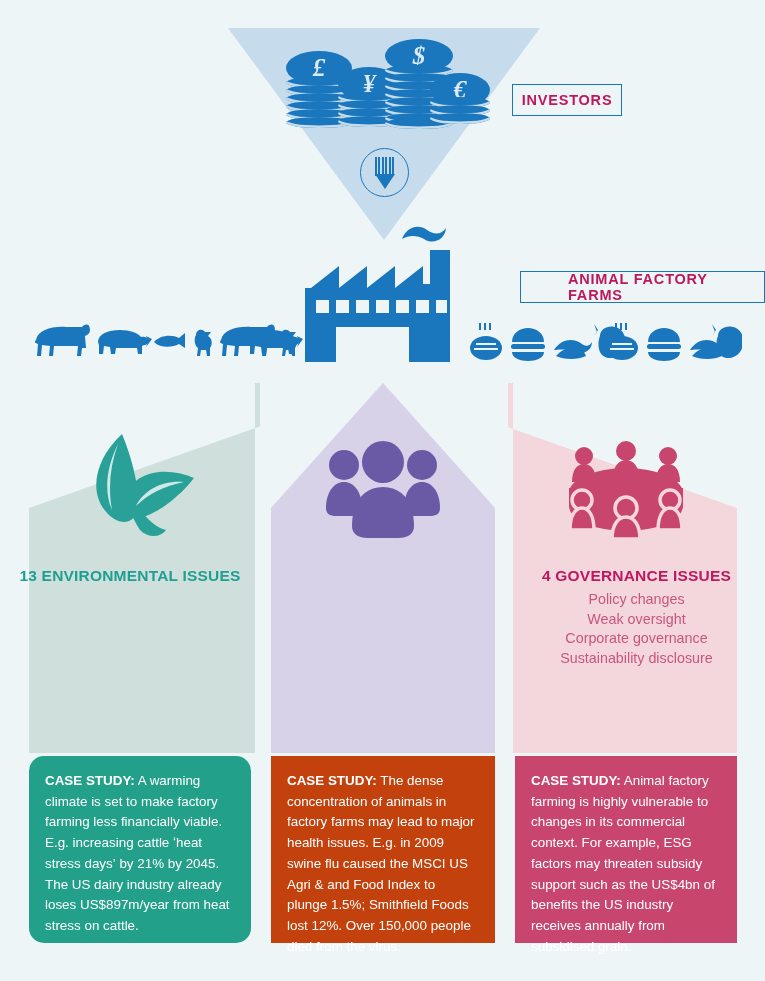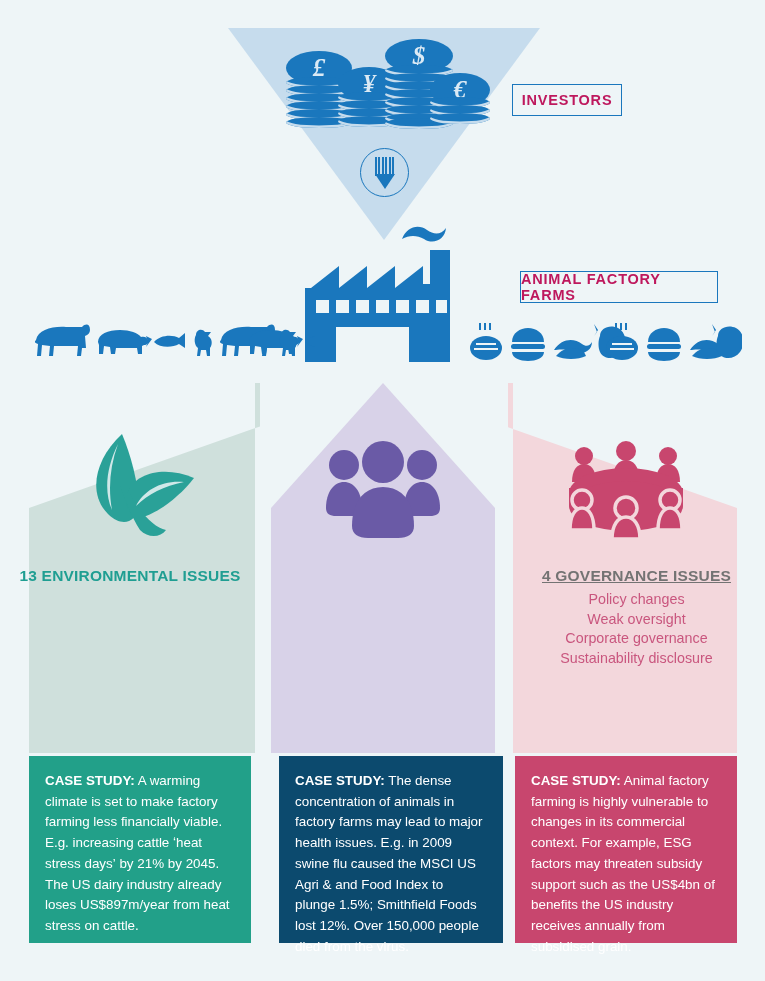--- a/index.html
+++ b/index.html
@@ -98,21 +98,21 @@
     color: #be185d;
     font-weight: bold;
     font-size: 14.5px;
     letter-spacing: 0.8px;
     display: flex;
     align-items: center;
     justify-content: center;
     background: #eef5f7;
   }
   #investors-label { left: 512px; top: 84px; width: 108px; height: 30px; }
-  #factory-label  { left: 520px; top: 271px; width: 196px; height: 30px; font-size: 14.5px; }
+  #factory-label  { left: 520px; top: 271px; width: 196px; height: 30px; font-size: 14.5px; padding-left: 47px; }
 
   
   .factory { position: absolute; left: 305px; top: 222px; width: 175px; height: 140px; }
 
   .animals { position: absolute; left: 24px; top: 318px; width: 270px; height: 48px; }
   .foods   { position: absolute; left: 470px; top: 322px; width: 272px; height: 44px; }
 
   
   .band { position: absolute; }
   #band-env  { left: 0;   top: 383px; width: 260px; height: 370px; }
@@ -137,34 +137,34 @@
   }
   .col-list {
     font-size: 14.3px;
     line-height: 19.5px;
   }
   #env-text { top: 180px; color: #2aa198; }
   #env-text .col-title { color: #1f9e92; }
   #soc-text { top: 180px; color: #6f63ad; }
   #soc-text .col-title { color: #5d50a0; }
   #gov-text { top: 180px; color: #c9567e; }
-  #gov-text .col-title { color: #737373; text-decoration: underline; }
+  #gov-text .col-title { color: #be185d; }
 
   
   .case {
     position: absolute;
     box-sizing: border-box;
     padding: 15px 16px 14px 16px;
     color: #ffffff;
     font-size: 13.4px;
     line-height: 20.7px;
   }
   .case b { font-weight: bold; }
-  #case-env { left: 29px;  top: 756px; width: 222px; height: 187px; background: #22a089; }
-  #case-soc { left: 271px; top: 756px; width: 224px; height: 187px; background: #0c4a6e; margin-left: 8px; }
+  #case-env { left: 29px;  top: 756px; width: 222px; height: 187px; background: #22a089; border-radius: 15px; }
+  #case-soc { left: 271px; top: 756px; width: 224px; height: 187px; background: #c2410c; }
   #case-gov { left: 515px; top: 756px; width: 222px; height: 187px; background: #c8466e; }
 
   
   .big-icon { position: absolute; }
   #leaf-icon   { left: 78px;  top: 430px; width: 120px; height: 115px; }
   #people-icon { left: 320px; top: 440px; width: 126px; height: 100px; }
   #table-icon  { left: 562px; top: 438px; width: 128px; height: 102px; }
 </style>
 </head>
 <body>

